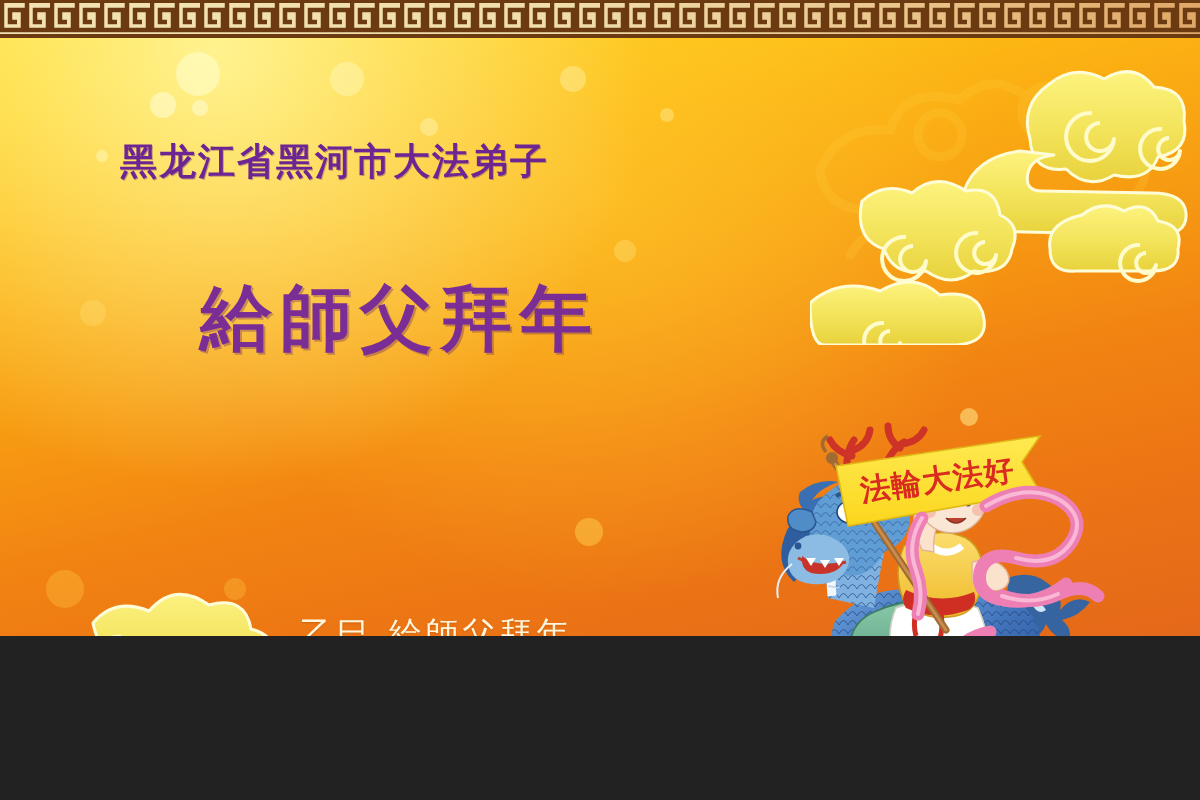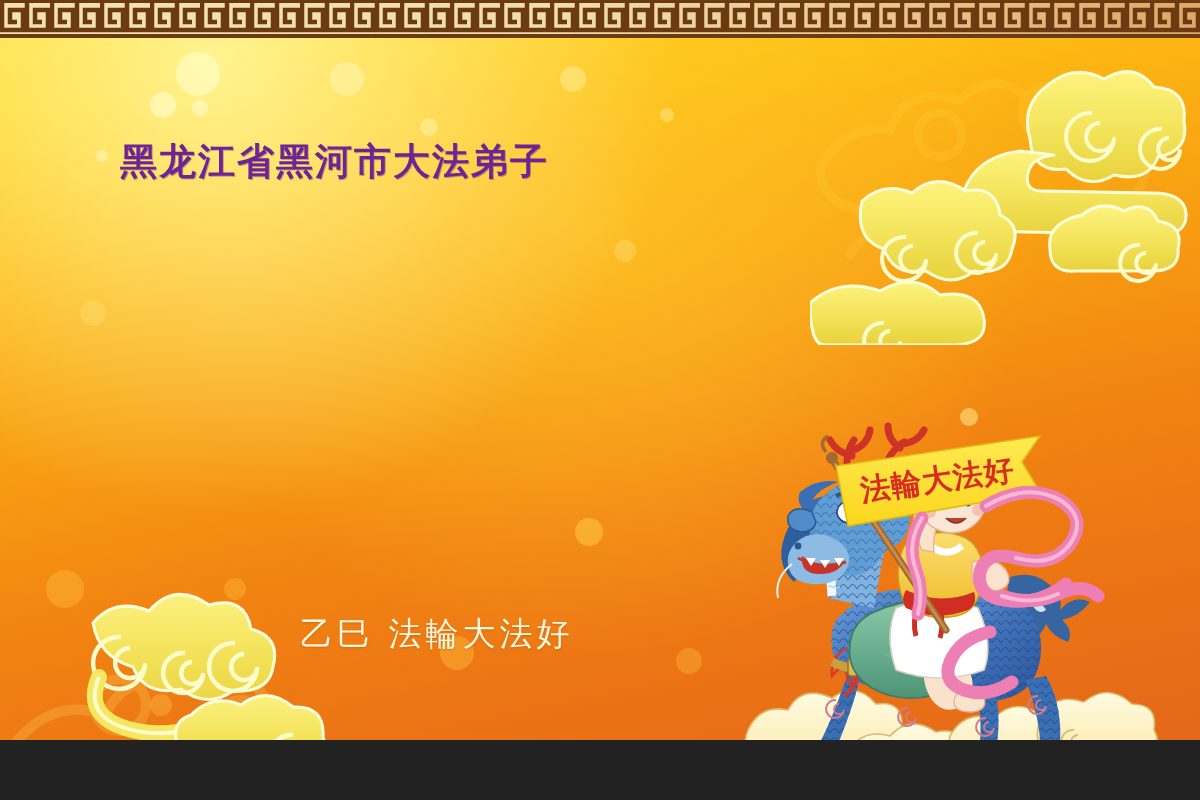--- a/index.html
+++ b/index.html
@@ -1,21 +1,21 @@
 <!DOCTYPE html>
 <html lang="zh"><head>
 <meta charset="utf-8">
 <title>Greeting Card</title>
 <style>
   html,body{margin:0;padding:0;background:#222;}
   *{box-sizing:border-box;}
 
   #card{
     position:relative;
-    width:1200px;height:740px;
+    width:1200px;height:636px;
     overflow:hidden;
     font-family:"DejaVu Sans","Liberation Sans",sans-serif;
     background:
       radial-gradient(circle at 18% 8%, rgba(255,244,150,.95) 0%, rgba(255,228,90,0) 38%),
       radial-gradient(circle at 50% 30%, rgba(255,205,50,.55) 0%, rgba(255,190,40,0) 55%),
       linear-gradient(168deg,
         #FFDD22 0%,
         #FFD018 12%,
         #FCB413 30%,
         #F79C12 48%,
@@ -132,23 +132,24 @@
 
           <rect x="0" y="0" width="50" height="3" fill="#6B3A10"></rect>
         </pattern>
       </defs>
       <rect x="0" y="0" width="1200" height="34" fill="url(#keyPat)"></rect>
     </svg>
   </div>
 
   <div id="line-region">黑龙江省黑河市大法弟子</div>
 
-
-
-  <div id="date-line">乙巳 法輪大法好</div>
+  <div id="title-1">給師父拜年</div>
+
+
+  <div id="date-line">乙巳 給師父拜年</div>
 
   <svg id="cloud-tr" viewBox="0 0 400 290">
     <defs>
       <linearGradient id="cg1" x1="0" y1="0" x2="0" y2="1">
         <stop offset="0%" stop-color="#FDF37E"></stop>
         <stop offset="55%" stop-color="#F3E35A"></stop>
         <stop offset="100%" stop-color="#E8D23C"></stop>
       </linearGradient>
     </defs>
     <g stroke="#FFFDD8" stroke-width="3" fill="url(#cg1)" stroke-linejoin="round">

